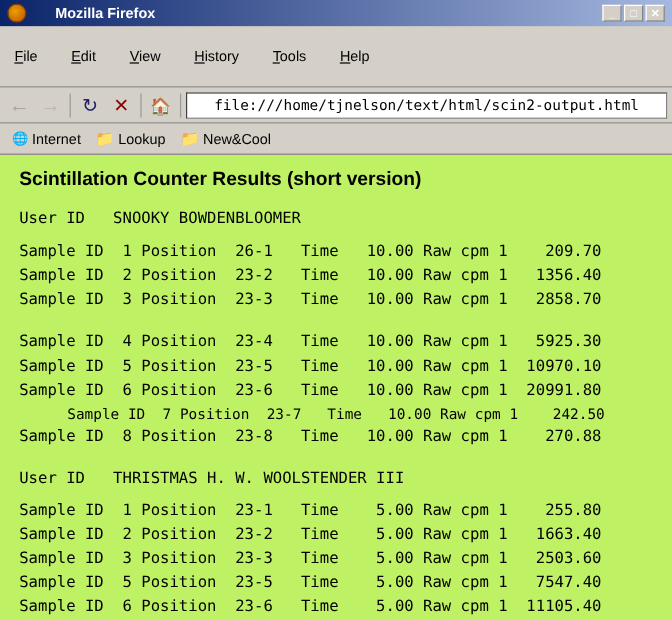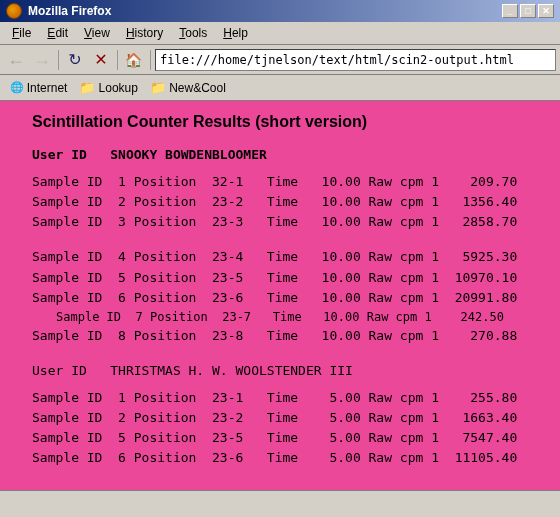--- a/index.html
+++ b/index.html
@@ -5,44 +5,44 @@
     * { margin: 0; padding: 0; box-sizing: border-box; }
     body { font-family: Arial, sans-serif; font-size: 13px; background: #d4d0c8; width: 560px; height: 517px; overflow: hidden; }
 
     
     .title-bar {
       background: linear-gradient(to right, #0a246a, #a6b8e0);
       color: white;
       padding: 3px 6px;
       display: flex;
       align-items: center;
-      gap: 6px;
+      gap: 24px;
       font-size: 12px;
       font-weight: bold;
       height: 22px;
     }
     .title-bar-text { flex: 1; }
     .title-bar-buttons { display: flex; gap: 2px; }
     .title-btn {
       width: 16px; height: 14px;
       background: #d4d0c8;
       border: 1px solid #808080;
       border-top-color: #fff;
       border-left-color: #fff;
       font-size: 9px;
       display: flex; align-items: center; justify-content: center;
       cursor: pointer;
     }
 
     
     .menu-bar {
       background: #d4d0c8;
-      padding: 2px 4px;
-      display: flex;
-      gap: 0;
+      padding: 16px 4px;
+      display: flex;
+      gap: 12px;
       font-size: 12px;
       border-bottom: 1px solid #808080;
     }
     .menu-item {
       padding: 2px 8px;
       cursor: pointer;
     }
     .menu-item u { text-decoration: underline; }
 
     
@@ -69,20 +69,21 @@
       display: flex;
       align-items: center;
       background: white;
       border: 1px solid #808080;
       border-top-color: #404040;
       border-left-color: #404040;
       height: 22px;
       padding: 0 4px;
       font-size: 12px;
       gap: 4px;
+      justify-content: center;
     }
 
     
     .bookmarks-bar {
       background: #d4d0c8;
       padding: 2px 6px;
       display: flex;
       align-items: center;
       gap: 4px;
       border-bottom: 1px solid #808080;
@@ -90,22 +91,22 @@
       height: 26px;
     }
     .bookmark-item {
       display: flex; align-items: center; gap: 3px;
       padding: 1px 4px;
       cursor: pointer;
     }
 
     
     .content {
-      background: #ec4899;
-      padding: 12px 32px;
+      background: #bef264;
+      padding: 12px 16px;
       height: calc(517px - 22px - 28px - 30px - 26px - 22px);
       overflow-y: auto;
       font-family: monospace;
       font-size: 13px;
     }
 
     
     .status-bar {
       background: #d4d0c8;
       border-top: 1px solid #808080;
@@ -183,35 +184,36 @@
   <div class="bookmark-item">
     <span class="folder-icon">📁</span>
     <span>New&amp;Cool</span>
   </div>
 </div>
 
 <div class="content">
   <div class="page-title">Scintillation Counter Results (short version)</div>
 
   <div id="users-container">
-      <div style="font-family: monospace; font-size: 13px; margin-bottom: 6px; margin-top: 4px; white-space: pre; font-weight: bold;">User ID   SNOOKY BOWDENBLOOMER</div>
+      <div style="font-family: monospace; font-size: 13px; margin-bottom: 6px; margin-top: 4px; white-space: pre;">User ID   SNOOKY BOWDENBLOOMER</div>
       <div style="height: 4px;"></div>
-      <div style="font-family: monospace; font-size: 13px; white-space: pre; line-height: 1.55;">Sample ID  1 Position  32-1   Time   10.00 Raw cpm 1    209.70</div>
+      <div style="font-family: monospace; font-size: 13px; white-space: pre; line-height: 1.55;">Sample ID  1 Position  26-1   Time   10.00 Raw cpm 1    209.70</div>
       <div style="font-family: monospace; font-size: 13px; white-space: pre; line-height: 1.55;">Sample ID  2 Position  23-2   Time   10.00 Raw cpm 1   1356.40</div>
       <div style="font-family: monospace; font-size: 13px; white-space: pre; line-height: 1.55;">Sample ID  3 Position  23-3   Time   10.00 Raw cpm 1   2858.70</div>
       <div style="font-family: monospace; font-size: 13px; white-space: pre; line-height: 1.55; margin-top: 15px;">Sample ID  4 Position  23-4   Time   10.00 Raw cpm 1   5925.30</div>
       <div style="font-family: monospace; font-size: 13px; white-space: pre; line-height: 1.55;">Sample ID  5 Position  23-5   Time   10.00 Raw cpm 1  10970.10</div>
       <div style="font-family: monospace; font-size: 13px; white-space: pre; line-height: 1.55;">Sample ID  6 Position  23-6   Time   10.00 Raw cpm 1  20991.80</div>
       <div style="font-family: monospace; font-size: 12px; white-space: pre; line-height: 1.55; text-align: center;">Sample ID  7 Position  23-7   Time   10.00 Raw cpm 1    242.50</div>
       <div style="font-family: monospace; font-size: 13px; white-space: pre; line-height: 1.55;">Sample ID  8 Position  23-8   Time   10.00 Raw cpm 1    270.88</div>
       <div style="height: 12px;"></div>
       <div style="font-family: monospace; font-size: 13px; margin-bottom: 6px; margin-top: 4px; white-space: pre;">User ID   THRISTMAS H. W. WOOLSTENDER III</div>
       <div style="height: 4px;"></div>
       <div style="font-family: monospace; font-size: 13px; white-space: pre; line-height: 1.55;">Sample ID  1 Position  23-1   Time    5.00 Raw cpm 1    255.80</div>
       <div style="font-family: monospace; font-size: 13px; white-space: pre; line-height: 1.55;">Sample ID  2 Position  23-2   Time    5.00 Raw cpm 1   1663.40</div>
+      <div style="font-family: monospace; font-size: 13px; white-space: pre; line-height: 1.55;">Sample ID  3 Position  23-3   Time    5.00 Raw cpm 1   2503.60</div>
       <div style="font-family: monospace; font-size: 13px; white-space: pre; line-height: 1.55;">Sample ID  5 Position  23-5   Time    5.00 Raw cpm 1   7547.40</div>
       <div style="font-family: monospace; font-size: 13px; white-space: pre; line-height: 1.55;">Sample ID  6 Position  23-6   Time    5.00 Raw cpm 1  11105.40</div>
     </div>
 </div>
 
 <div class="status-bar">
   <span></span>
 </div>
 
 </body></html>

